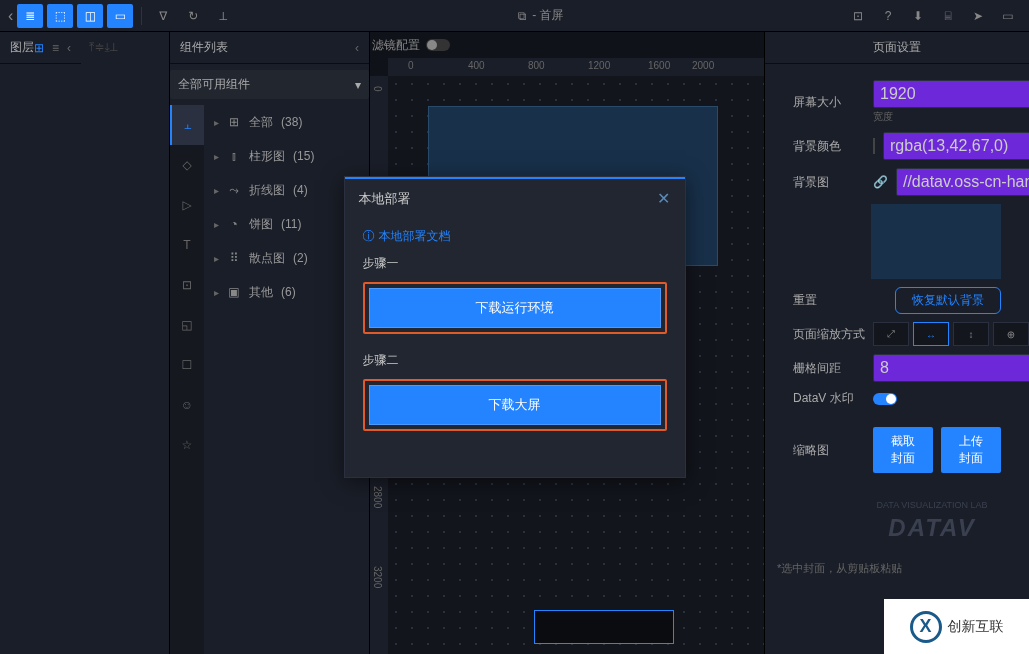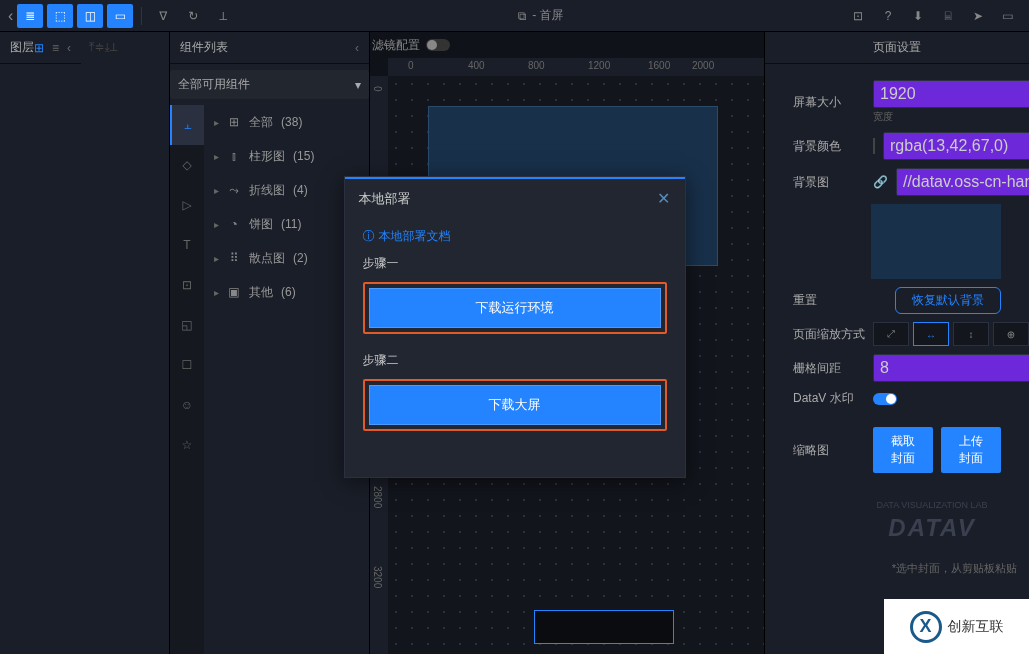--- a/index.html
+++ b/index.html
@@ -67,21 +67,21 @@
 .color-swatch { width: 16px; height: 16px; background: rgba(13,42,67,1); border: 1px solid #444; }
 .color-picker { width: 16px; height: 16px; border-radius: 50%; background: conic-gradient(red,yellow,lime,cyan,blue,magenta,red); }
 .bg-preview { width: 130px; height: 75px; background: #18304a; margin-left: auto; }
 .btn-outline { border: 1px solid #2483ff; color: #2483ff; background: transparent; padding: 4px 16px; border-radius: 6px; cursor: pointer; font-size: 12px; }
 .scale-modes { display: flex; gap: 4px; }
 .scale-btn { width: 36px; height: 24px; background: #13161d; border: 1px solid #2a3040; display: flex; align-items: center; justify-content: center; color: #888; cursor: pointer; font-size: 10px; }
 .scale-btn.active { border-color: #2483ff; color: #2483ff; }
 .btn-blue { background: #2483ff; color: #fff; border: none; padding: 6px 14px; border-radius: 2px; cursor: pointer; font-size: 12px; flex: 1; }
 .watermark-logo { width: 170px; height: 80px; margin-left: auto; display: flex; flex-direction: column; align-items: center; justify-content: center; color: #3a4050; font-size: 9px; gap: 4px; }
 .watermark-logo .brand { font-size: 24px; font-weight: bold; font-style: italic; letter-spacing: 2px; }
-.hint { color: #666; font-size: 11px; text-align: right; }
+.hint { color: #666; font-size: 11px; text-align: left; }
 
 
 .modal-overlay { position: absolute; inset: 0; display: flex; align-items: center; justify-content: center; z-index: 100; }
 .modal { width: 342px; background: #212630; border: 1px solid #2a3040; box-shadow: 0 4px 20px rgba(0,0,0,0.5); }
 .modal-top-line { height: 2px; background: #2483ff; }
 .modal-header { display: flex; align-items: center; padding: 10px 14px; }
 .modal-title { color: #ccc; font-size: 13px; }
 .modal-close { margin-left: auto; color: #5a8ab8; cursor: pointer; font-size: 16px; }
 .modal-body { padding: 10px 18px 28px; }
 .doc-link { color: #2483ff; display: flex; align-items: center; gap: 4px; margin-bottom: 10px; cursor: pointer; }

